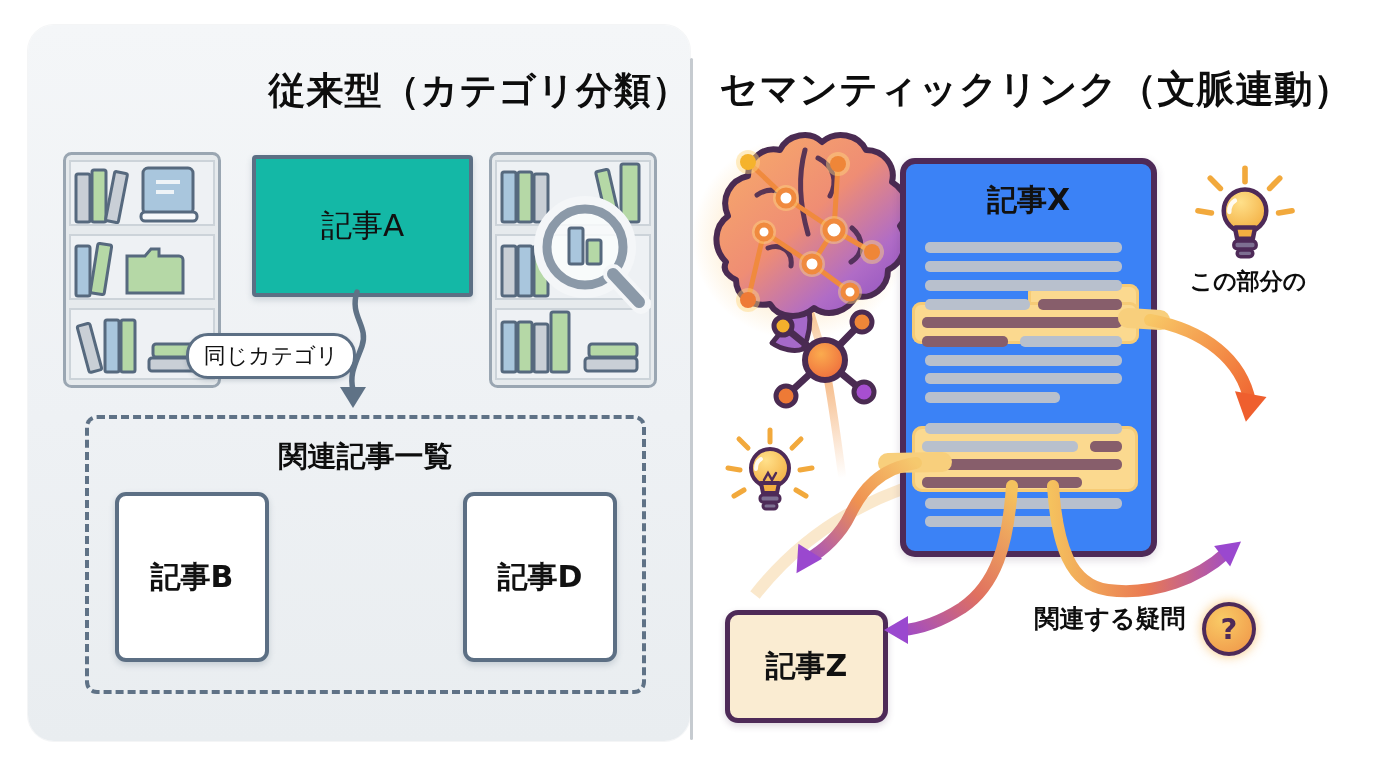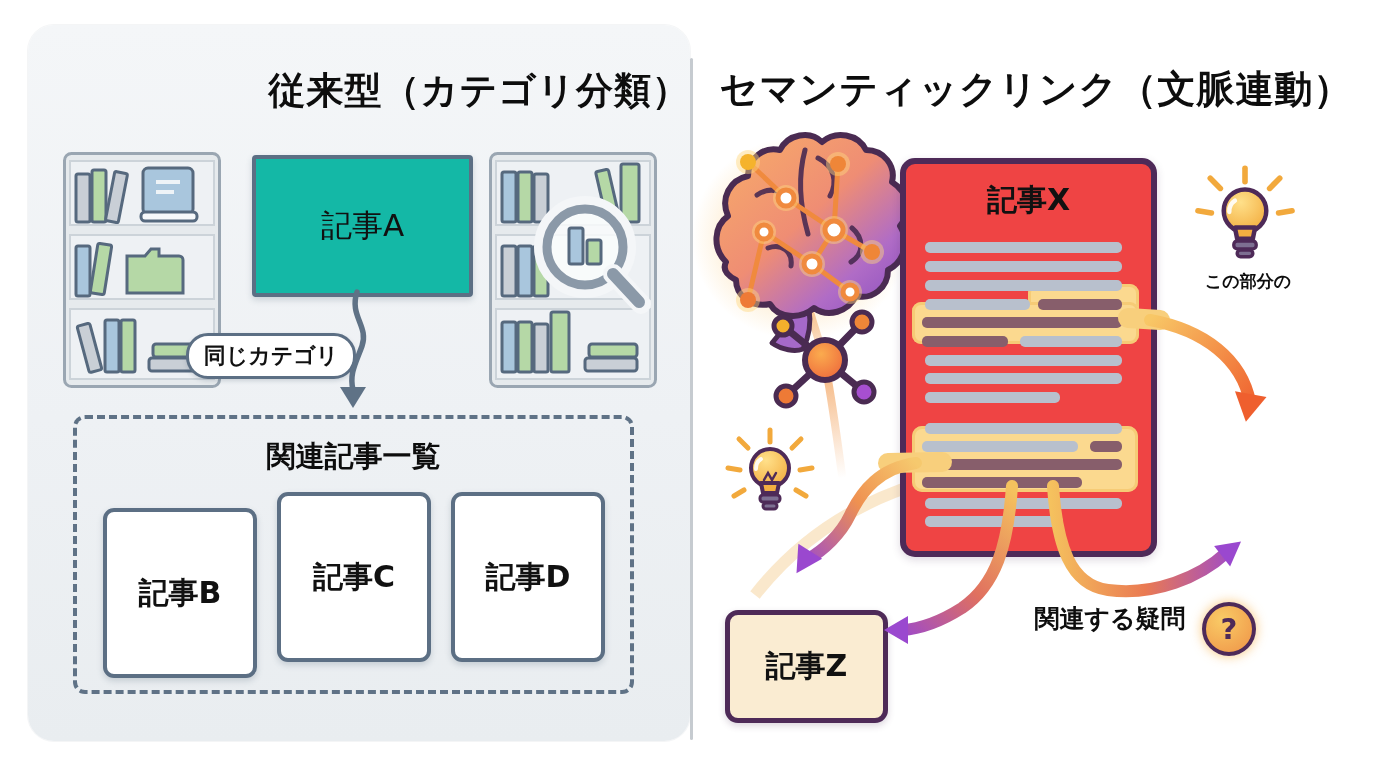--- a/index.html
+++ b/index.html
@@ -15,48 +15,48 @@
   .divider{left:690px;top:58px;width:3px;height:682px;background:#c6cbd0;border-radius:2px;}
   .panel-title{font-weight:800;font-size:37px;letter-spacing:1px;text-align:center;color:#0d0d0d;}
   .lp-title{left:30px;top:66px;width:660px;text-align:right;}
   .rp-title{left:696px;top:64px;width:680px;font-size:38px;}
 
   .article-a{left:252px;top:155px;width:213px;height:134px;background:#14b8a6;
     border:4px solid #5c6f84;border-radius:4px;box-shadow:0 3px 6px rgba(70,90,110,.22);
     display:flex;align-items:center;justify-content:center;font-size:31px;font-weight:400;}
   .pill{left:186px;top:333px;width:164px;height:40px;background:#fff;border:3px solid #5c6f84;
     border-radius:22px;display:flex;align-items:center;justify-content:center;
-    font-size:22px;font-weight:700;box-shadow:0 2px 4px rgba(70,90,110,.2);}
-  .related-box{left:73px;top:415px;width:553px;height:271px;border:4px dashed #5f7286;border-radius:12px;}
+    font-size:22px;font-weight:400;box-shadow:0 2px 4px rgba(70,90,110,.2);}
+  .related-box{left:85px;top:415px;width:553px;height:271px;border:4px dashed #5f7286;border-radius:12px;}
   .related-title{position:absolute;left:0;top:18px;width:100%;text-align:center;
     font-size:29px;font-weight:800;color:#0d0d0d;}
   .mini-card{position:absolute;top:73px;width:146px;height:162px;background:#fff;
     border:4px solid #5c6f84;border-radius:11px;box-shadow:0 3px 6px rgba(70,90,110,.22);
     display:flex;align-items:center;justify-content:center;font-size:30px;font-weight:800;}
-  .mc-b{left:26px;margin-top:16px;} .mc-c{left:200px;} .mc-d{left:374px;}
+  .mc-b{left:26px;} .mc-c{left:200px;} .mc-d{left:374px;}
 
   
-  .doc{left:900px;top:158px;width:245px;height:387px;background:#ef4444;border:6px solid #4e2a58;
+  .doc{left:900px;top:158px;width:245px;height:387px;background:#3b82f6;border:6px solid #4e2a58;
     border-radius:15px;box-shadow:0 3px 8px rgba(80,50,90,.18);}
   .doc-title{position:absolute;left:0;top:16px;width:100%;text-align:center;font-size:30px;font-weight:800;}
   .hl{position:absolute;background:#fbd98f;box-shadow:inset 0 0 0 3px rgba(242,191,98,.55);}
   .bar{position:absolute;height:11px;border-radius:5px;}
   .bar.g{background:#b8c0cd;} .bar.m{background:#875e6b;}
 
   .card{background:#faecd2;border:5px solid #4e2a58;border-radius:13px;
     display:flex;align-items:center;justify-content:center;font-size:30px;font-weight:800;
     box-shadow:0 3px 7px rgba(80,50,90,.20);}
   .card-y{left:1172px;top:430px;width:153px;height:103px;}
   .card-z{left:725px;top:610px;width:153px;height:103px;}
   .qmark{left:1202px;top:602px;width:46px;height:46px;border-radius:50%;
     background:radial-gradient(circle at 35% 30%,#f9cb66,#ef9347);border:4px solid #4e2a58;
     color:#4e2a58;font-size:29px;font-weight:800;display:flex;align-items:center;justify-content:center;
     box-shadow:0 0 12px rgba(247,180,80,.75);}
   .note{font-weight:800;color:#0d0d0d;text-align:center;}
-  .note-detail{left:1157px;top:266px;width:182px;font-size:17px;line-height:31px;}
+  .note-detail{left:1157px;top:266px;width:182px;font-size:23px;line-height:31px;}
   .note-question{left:1010px;top:602px;width:200px;font-size:25px;}
   .overlay{left:0;top:0;width:1376px;height:768px;pointer-events:none;}
 </style>
 </head>
 <body>
 
 <div class="stage">
 
   <div class="abs left-panel"></div>
   <div class="abs divider"></div>
@@ -122,21 +122,20 @@
   <div class="abs pill">同じカテゴリ</div>
 
   <svg class="abs" style="left:330px;top:288px;" width="60" height="126" viewBox="0 0 60 126">
     <path d="M 27 4 C 19 28 39 38 32 58 C 26 75 19 85 23 102" fill="none" stroke="#5f7286" stroke-width="5.5" stroke-linecap="round"></path>
     <polygon points="23,120 10,99 36,99" fill="#5f7286"></polygon>
   </svg>
 
   <div class="abs related-box">
     <div class="related-title">関連記事一覧</div>
     <div class="mini-card mc-b">記事B</div>
-    <div class="mini-card mc-c">記事C</div>
     <div class="mini-card mc-d">記事D</div>
   </div>
 
   <div class="abs panel-title rp-title">セマンティックリンク（文脈連動）</div>
 
   <svg class="abs overlay" viewBox="0 0 1376 768">
     <defs>
       <radialGradient id="glowBrain" cx="50%" cy="50%" r="50%">
         <stop offset="0%" stop-color="#fcd9a0" stop-opacity="0.75"></stop>
         <stop offset="70%" stop-color="#fcd9a0" stop-opacity="0.35"></stop>

